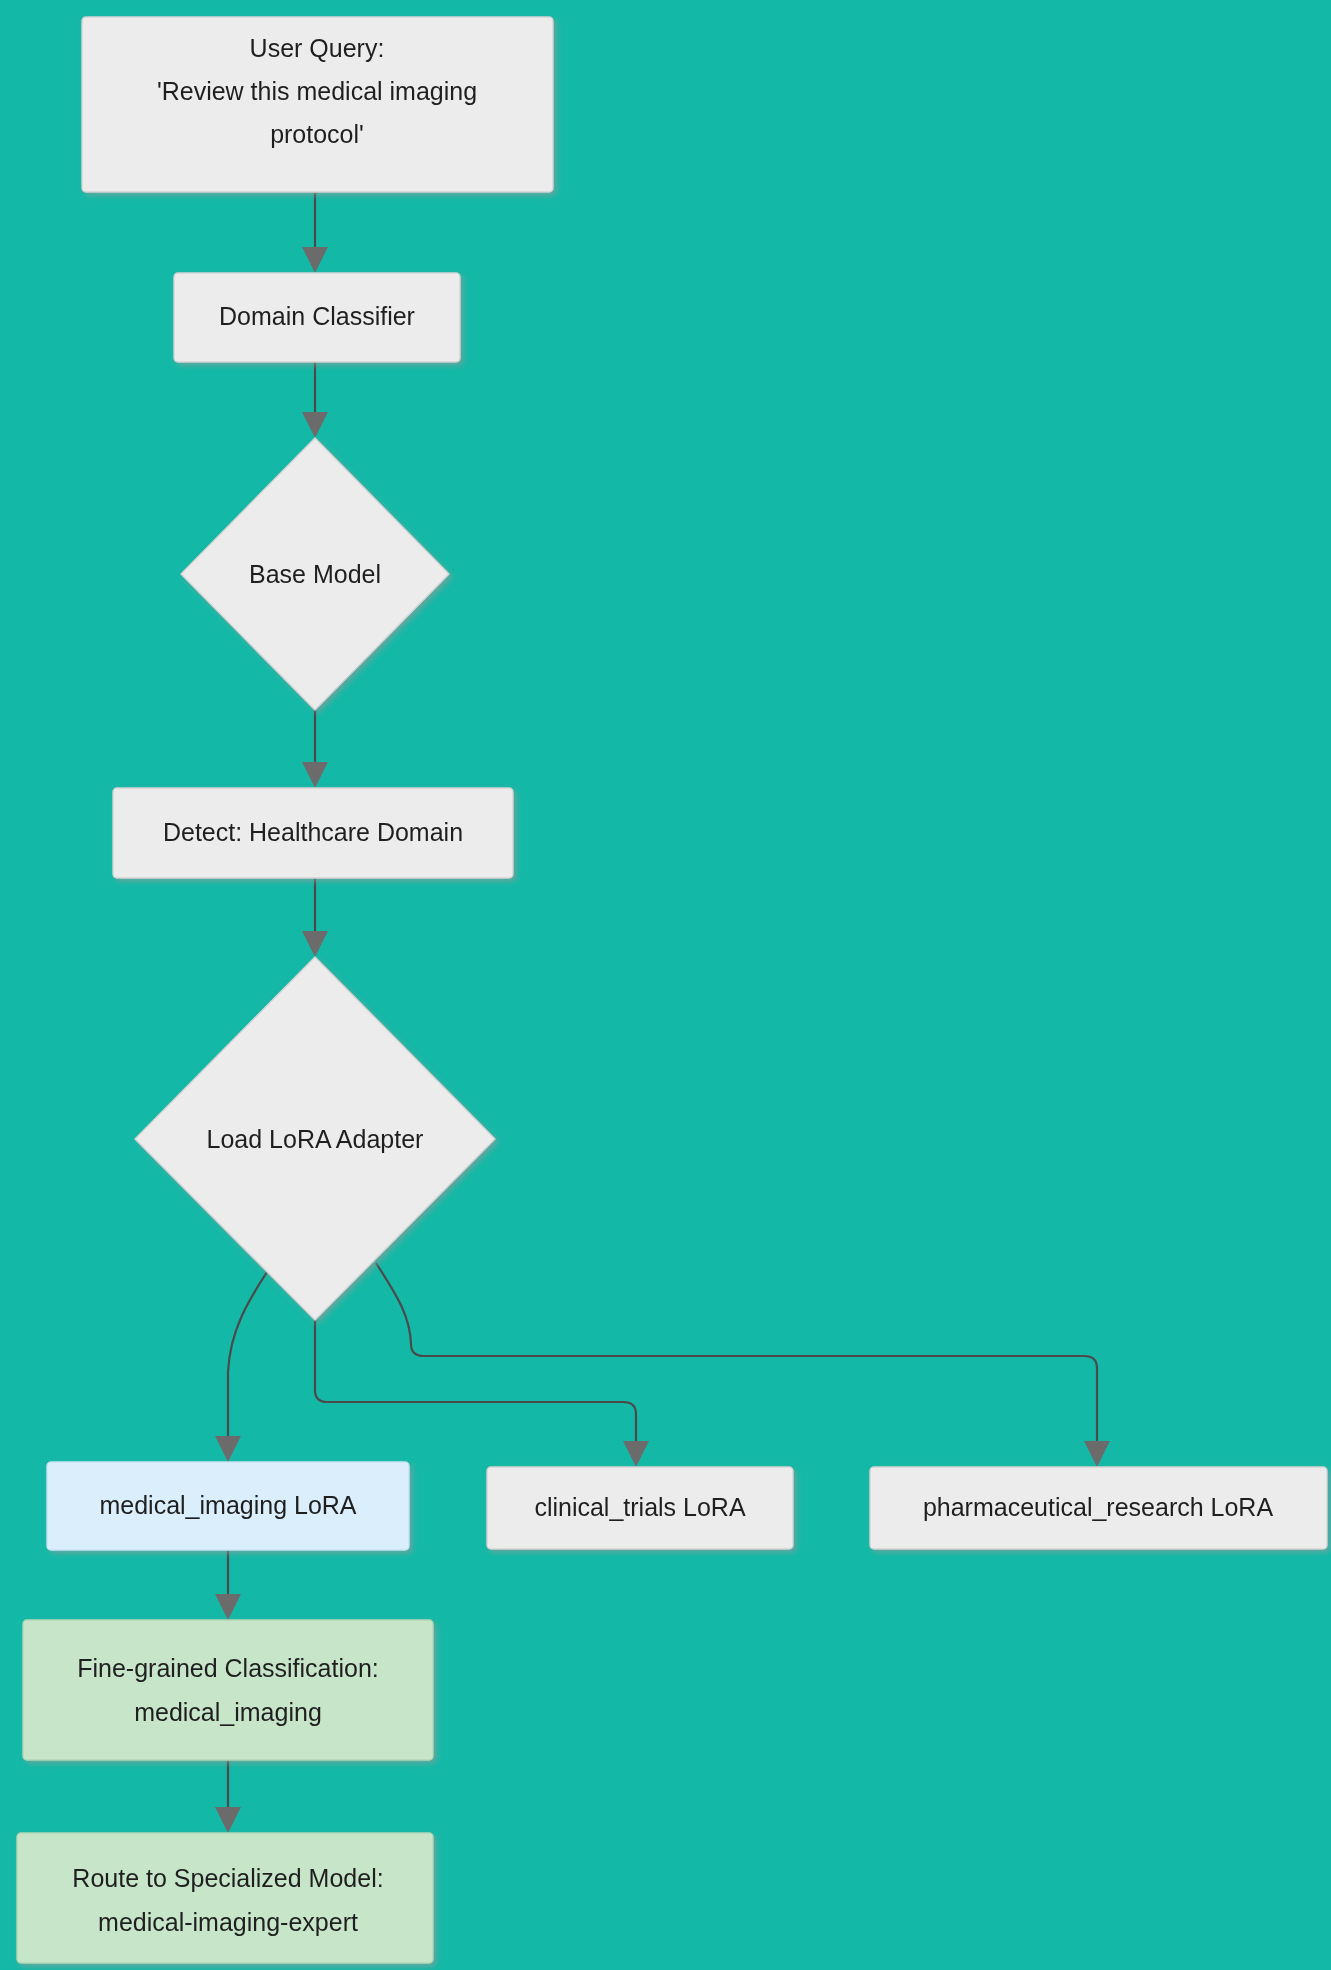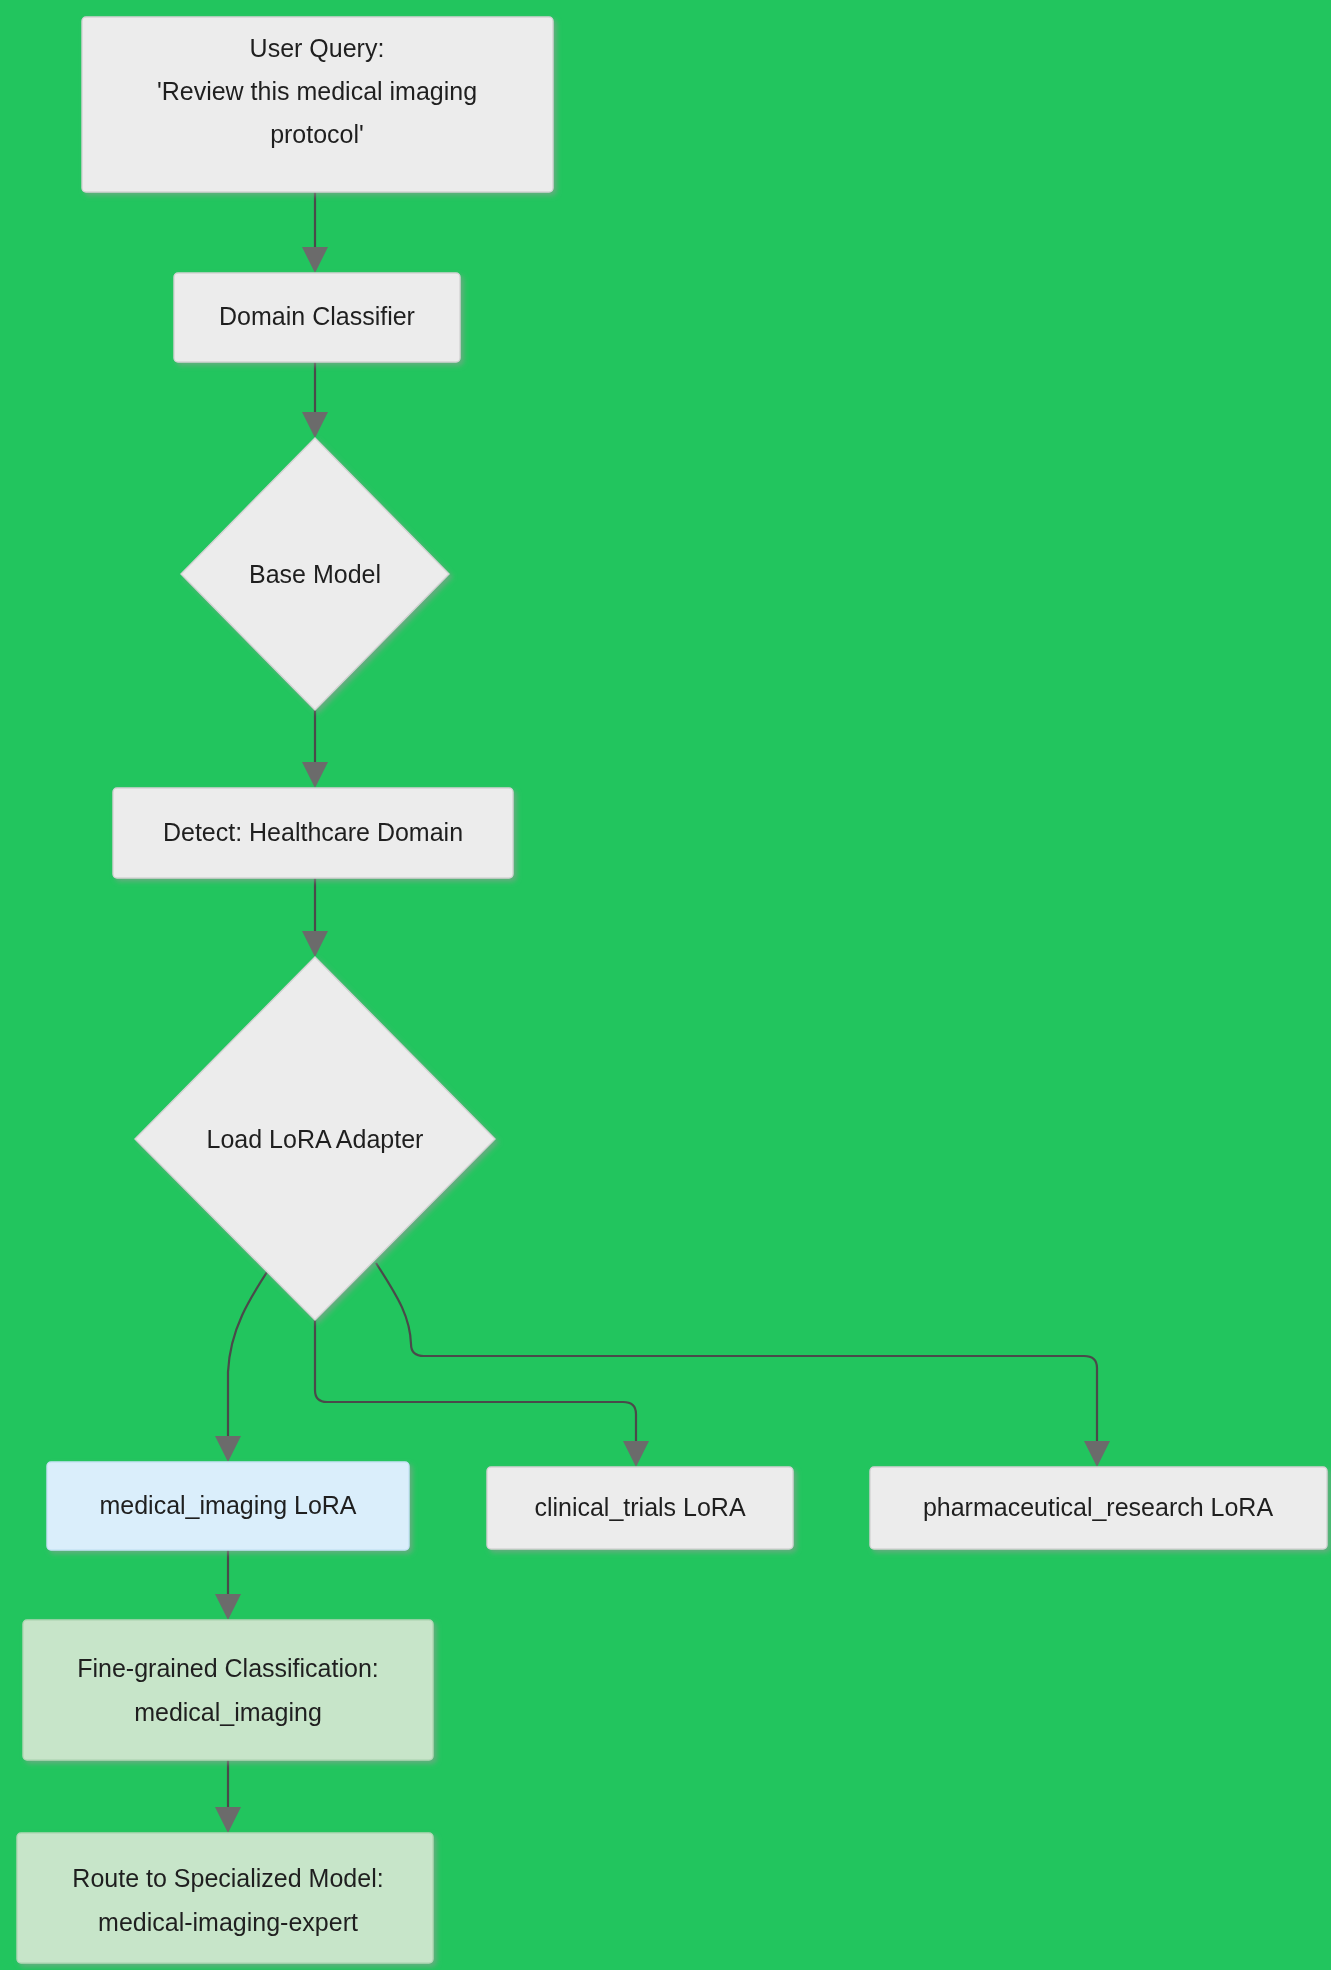--- a/index.html
+++ b/index.html
@@ -10,21 +10,21 @@
   body {
     width: 1331px;
     height: 1970px;
     font-family: "Liberation Sans", sans-serif;
     overflow: hidden;
   }
   #diagram-root {
     position: relative;
     width: 1331px;
     height: 1970px;
-    background: #22c55e;
+    background: #14b8a6;
   }
   svg.flow {
     display: block;
     width: 1331px;
     height: 1970px;
   }
   .node-label {
     font-family: "Liberation Sans", sans-serif;
     font-size: 25px;
     fill: #1f1f1f;

